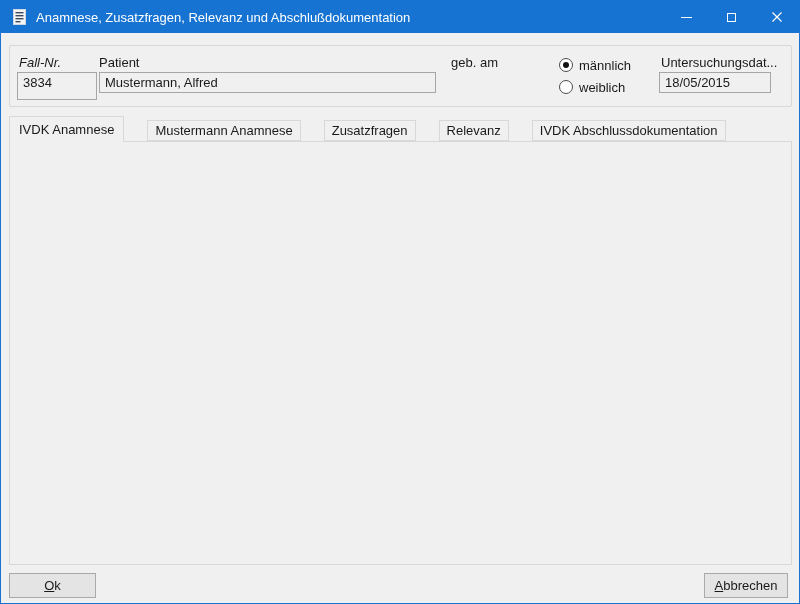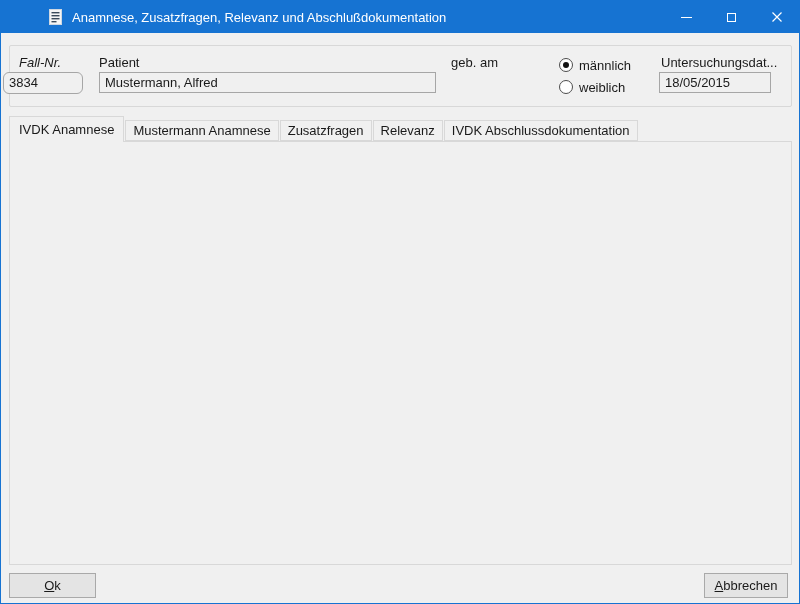--- a/index.html
+++ b/index.html
@@ -1,21 +1,21 @@
 <!DOCTYPE html>
 <html><head>
 <meta charset="utf-8">
 <style>
   html,body{margin:0;padding:0;background:#ffffff;}
   .window{position:relative;width:800px;height:604px;background:#f0f0f0;
     border:1px solid #1673d2;box-sizing:border-box;overflow:hidden;
     font-family:"Liberation Sans",sans-serif;font-size:13px;color:#1a1a1a;}
   
   .titlebar{position:absolute;top:0;left:0;right:0;height:32px;background:#1673d2;
-    display:flex;align-items:center;color:#fff;z-index:10;padding-left:36px;}
+    display:flex;align-items:center;color:#fff;z-index:10;}
   .tb-icon{margin-left:12px;display:flex;align-items:center;}
   .tb-title{margin-left:10px;font-size:13px;white-space:nowrap;}
   .tb-btns{margin-left:auto;display:flex;height:100%;}
   .tb-btn{width:45px;height:100%;display:flex;align-items:center;justify-content:center;cursor:pointer;}
   .min-glyph{width:11px;height:1px;background:#fff;}
   .max-glyph{width:9px;height:9px;border:1px solid #fff;box-sizing:border-box;}
   
   .gbox{position:absolute;border:1px solid #d8d8d8;border-radius:2px;box-sizing:border-box;}
   .gbox-label{position:absolute;top:-9px;left:8px;background:#f0f0f0;padding:0 4px;white-space:nowrap;line-height:16px;}
   
@@ -38,21 +38,21 @@
   .spin{position:absolute;box-sizing:border-box;background:#fff;border:1px solid #7a7a7a;display:flex;}
   .spin-val{flex:1;text-align:right;padding:2px 3px;line-height:16px;overflow:hidden;}
   .spin-btns{width:15px;display:flex;flex-direction:column;}
   .spin-btn{flex:1;display:flex;align-items:center;justify-content:center;
     background:#f0f0f0;border:1px solid #b8b8b8;cursor:pointer;}
   .tri-up{width:0;height:0;border-left:3px solid transparent;border-right:3px solid transparent;border-bottom:4px solid #444;}
   .tri-down{width:0;height:0;border-left:3px solid transparent;border-right:3px solid transparent;border-top:4px solid #444;}
   .textarea{position:absolute;background:#fff;border:1px solid #7a7a7a;box-sizing:border-box;
     resize:none;font-family:inherit;font-size:13px;padding:2px 4px;}
   
-  .tabs{position:absolute;left:8px;top:116px;height:25px;display:flex;align-items:flex-end;z-index:5;}
+  .tabs{position:absolute;left:8px;top:116px;height:25px;display:flex;align-items:flex-end;z-index:5;gap:22px;}
   .tab{height:21px;margin-bottom:1px;box-sizing:border-box;padding:2px 7px 0 7px;
     background:#f0f0f0;border:1px solid #d8d8d8;margin-right:1px;cursor:pointer;white-space:nowrap;}
   .tab.active{height:26px;margin-bottom:0;padding:5px 9px 0 9px;border-bottom:none;
     background:#f0f0f0;position:relative;z-index:6;}
   .tab-content{position:absolute;left:8px;top:140px;width:783px;height:424px;
     border:1px solid #d8d8d8;background:#f0f0f0;box-sizing:border-box;z-index:1;}
 </style>
 </head>
 <body>
 
@@ -79,21 +79,21 @@
       <div class="tb-btn">
         <svg width="10" height="10" viewBox="0 0 10 10">
             <path d="M0.5 0.5 L9.5 9.5 M9.5 0.5 L0.5 9.5" stroke="#fff" stroke-width="1.2"></path>
           </svg>
       </div>
     </div>
   </div>
 
   <div class="gbox" style="left:8px;top:44px;width:783px;height:62px;"></div>
   <div class="lbl" style="left:18px;top:54px;font-style:italic;">Fall-Nr.</div>
-  <div class="field" style="left:2px;top:71px;width:80px;height:22px;border-radius:6px;">3834</div>
+  <div class="field" style="left:16px;top:71px;width:80px;height:28px;">3834</div>
   <div class="lbl" style="left:98px;top:54px;">Patient</div>
   <div class="field" style="left:98px;top:71px;width:337px;height:21px;">Mustermann, Alfred</div>
   <div class="lbl" style="left:450px;top:54px;">geb. am</div>
   <span class="radio sel" style="left:558px;top:57px;"></span>
   <div class="lbl" style="left:578px;top:57px;">männlich</div>
   <span class="radio" style="left:558px;top:79px;"></span>
   <div class="lbl" style="left:578px;top:79px;text-align:center;">weiblich</div>
   <div class="lbl" style="left:660px;top:54px;">Untersuchungsdat...</div>
   <div class="field" style="left:658px;top:71px;width:112px;height:21px;">18/05/2015</div>
 

